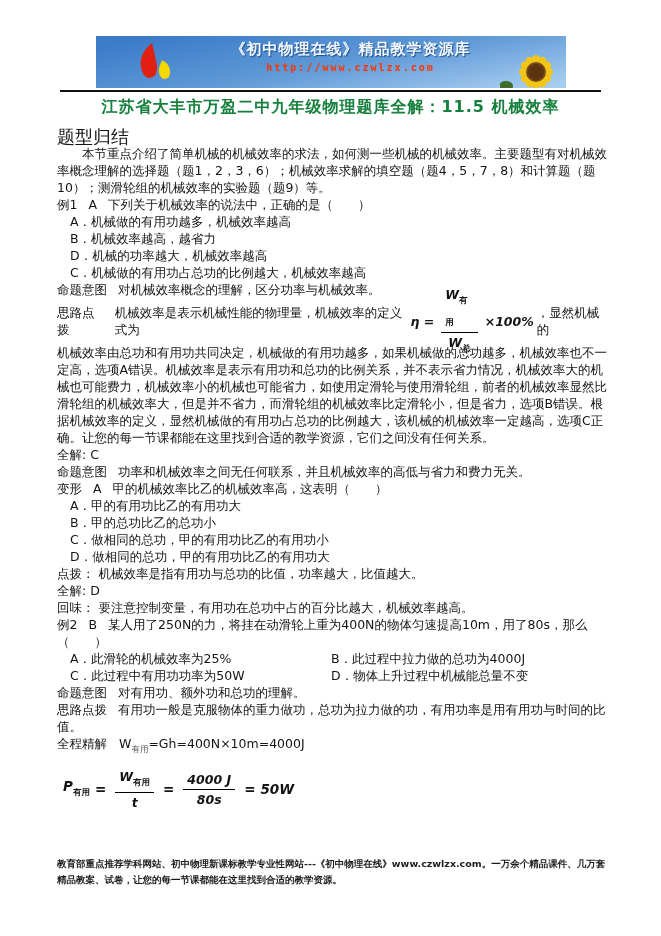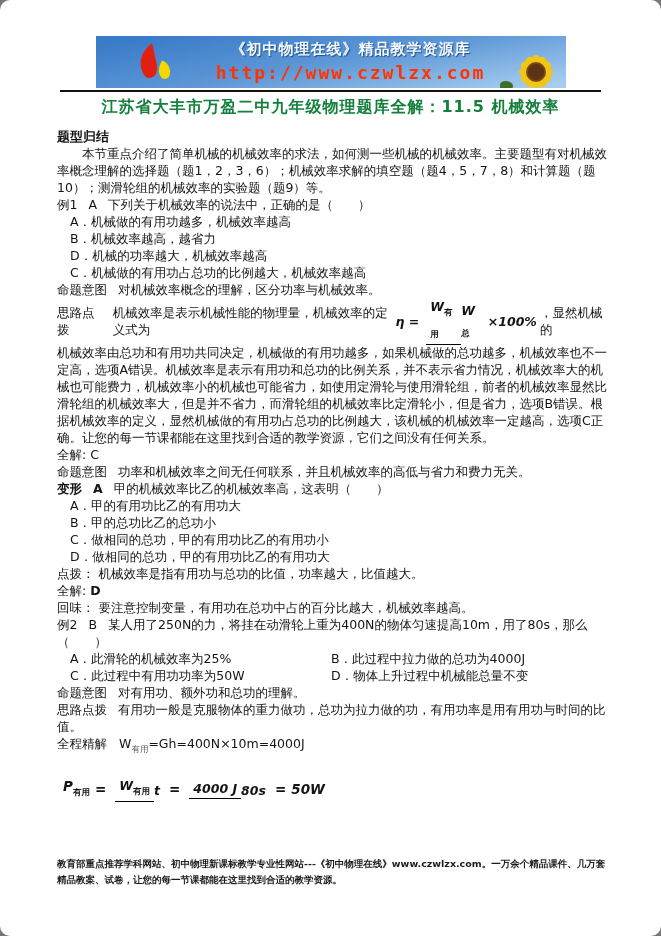--- a/index.html
+++ b/index.html
@@ -1,51 +1,51 @@
 <!DOCTYPE html>
 <html><head>
 <meta charset="utf-8">
 <style>
   * { margin:0; padding:0; box-sizing:border-box; }
   html,body { background:#777; }
   body { font-family:"DejaVu Sans","Liberation Sans",sans-serif; }
-  .page { position:relative; width:661px; height:936px; background:#ffffff; margin:0 auto; overflow:hidden;border-radius:10px; }
+  .page { position:relative; width:661px; height:936px; background:#ffffff; margin:0 auto; overflow:hidden; }
 
   
   .banner { position:relative; width:470px; height:52px; margin:36px auto 0 auto;
             background:linear-gradient(170deg,#3b7cc9 8%,#5d97d6 50%,#a6cdf0 96%);
             overflow:hidden; }
   .logo { position:absolute; left:36px; top:5px; }
   .banner-text { position:absolute; left:110px; top:4px; width:290px; text-align:center; }
   .banner-title { color:#f4f9ff; font-weight:bold; font-size:15px; letter-spacing:1px;
                   text-shadow:1px 1px 1px #1d4f8f; white-space:nowrap; }
-  .banner-url { color:#ff3300; font-weight:bold; font-size:18px; letter-spacing:2px;
+  .banner-url { color:#ff3300; font-weight:bold; font-size:10px; letter-spacing:2px;
                 font-family:"DejaVu Sans Mono","Liberation Mono",monospace; margin-top:3px; }
   .sunflower { position:absolute; right:2px; bottom:-6px; }
   .rule { border-top:2px solid #111; margin:2px 60px 0 60px; }
 
   
   .doc-title { margin-top:5px; text-align:center; font-size:16px; font-weight:bold;
                color:#15803d; letter-spacing:1px; }
 
   
   .content { margin:10px 54px 0 57px; font-size:12.5px; line-height:17px; color:#141414; }
   .content p, .content .fline { margin:0; }
-  .h { font-weight:bold; font-size:13px; }
+  .h { font-weight:normal; font-size:18px; }
   .indent { text-indent:2em; }
   .opt { padding-left:13px; }
   .lbl { margin-right:11px; }
   .lbl.tight { margin-right:4px; }
-  .b { font-weight:bold; }
+  .b { font-weight:normal; }
   .row { display:flex; padding-left:13px;gap:9px; }
   .row .col { width:252px; }
 
   
   .fline { display:flex; align-items:center; flex-wrap:nowrap; height:46px; }
-  .frac { display:inline-flex; flex-direction:row; align-items:center;
+  .frac { display:inline-flex; flex-direction:column; align-items:center;
           font-weight:bold; font-style:italic; margin:16px 4px; font-size:12.5px; }
   .frac .top { border-bottom:1.5px solid #000; padding:0 4px 1px 4px; }
   .frac .bot { padding-top:1px; }
   sub.s { font-size:8.5px; font-style:normal; font-weight:bold; }
   .sym { font-weight:bold; font-style:italic; margin:0 3px; white-space:nowrap; }
 
   .wline .wsym { margin-left:1px; }
   .windent { padding-left:48px; }
   .wline sub.s, .windent sub.s { font-weight:normal; color:#555; }
 

